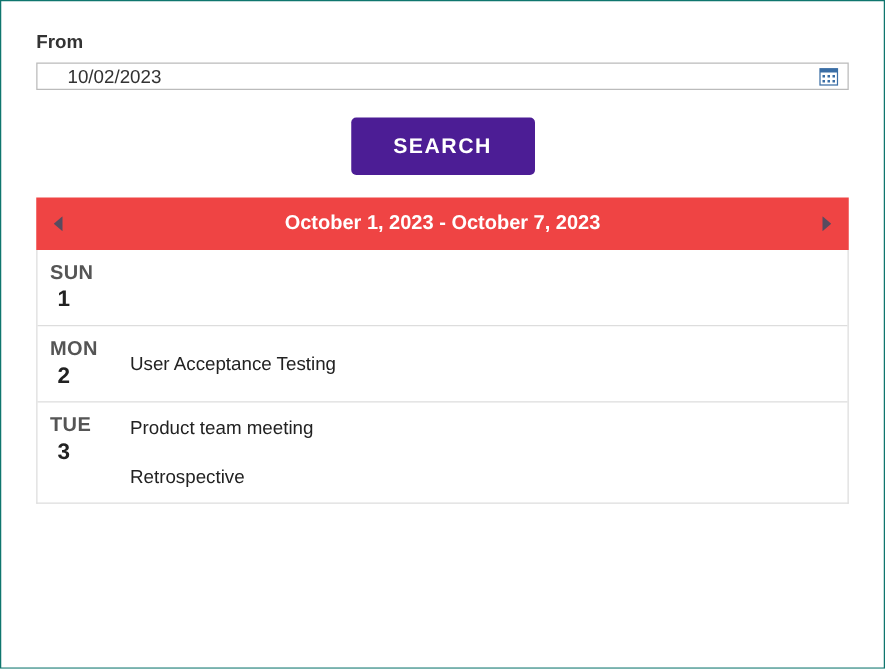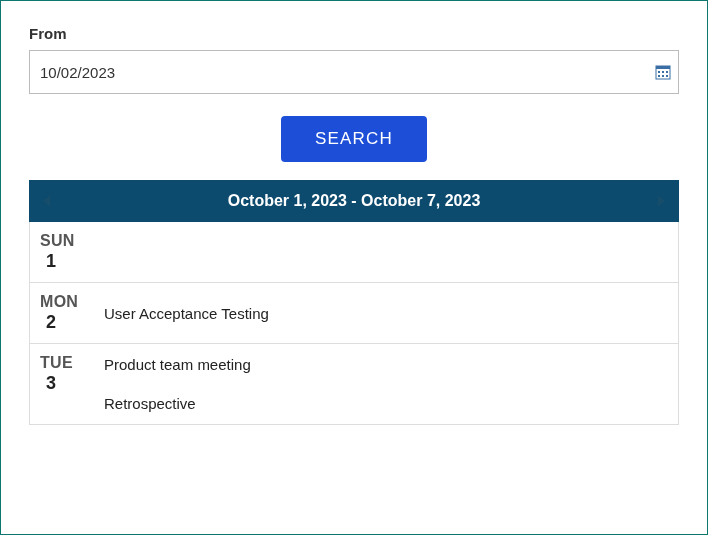--- a/index.html
+++ b/index.html
@@ -28,54 +28,54 @@
       color: #333;
       margin-bottom: 8px;
       display: block;
     }
     .date-input-wrapper {
       position: relative;
       width: 100%;
     }
     .date-input {
       width: 100%;
-      height: 44px;
+      height: 22px;
       border: 1px solid #bbb;
-      padding: 0 10px;
+      padding: 0 24px;
       font-size: 15px;
       color: #333;
       background: #fff;
     }
     .calendar-icon {
       position: absolute;
       right: 8px;
       top: 50%;
       transform: translateY(-50%);
       width: 16px;
       height: 16px;
       pointer-events: none;
     }
     .search-row {
       text-align: center;
       margin-top: 22px;
       margin-bottom: 18px;
     }
     .search-button {
-      background: #1d4ed8;
+      background: #4c1d95;
       color: #fff;
       border: none;
       padding: 13px 34px;
       font-size: 17px;
       letter-spacing: 1.2px;
       border-radius: 4px;
       cursor: pointer;
-      font-weight: 400;
+      font-weight: 700;
     }
     .calendar-header {
-      background: #0c4a6e;
+      background: #ef4444;
       color: #fff;
       display: flex;
       align-items: center;
       justify-content: space-between;
       padding: 12px 14px;
       font-size: 16px;
     }
     .calendar-header-title {
       font-weight: bold;
       font-size: 16px;

